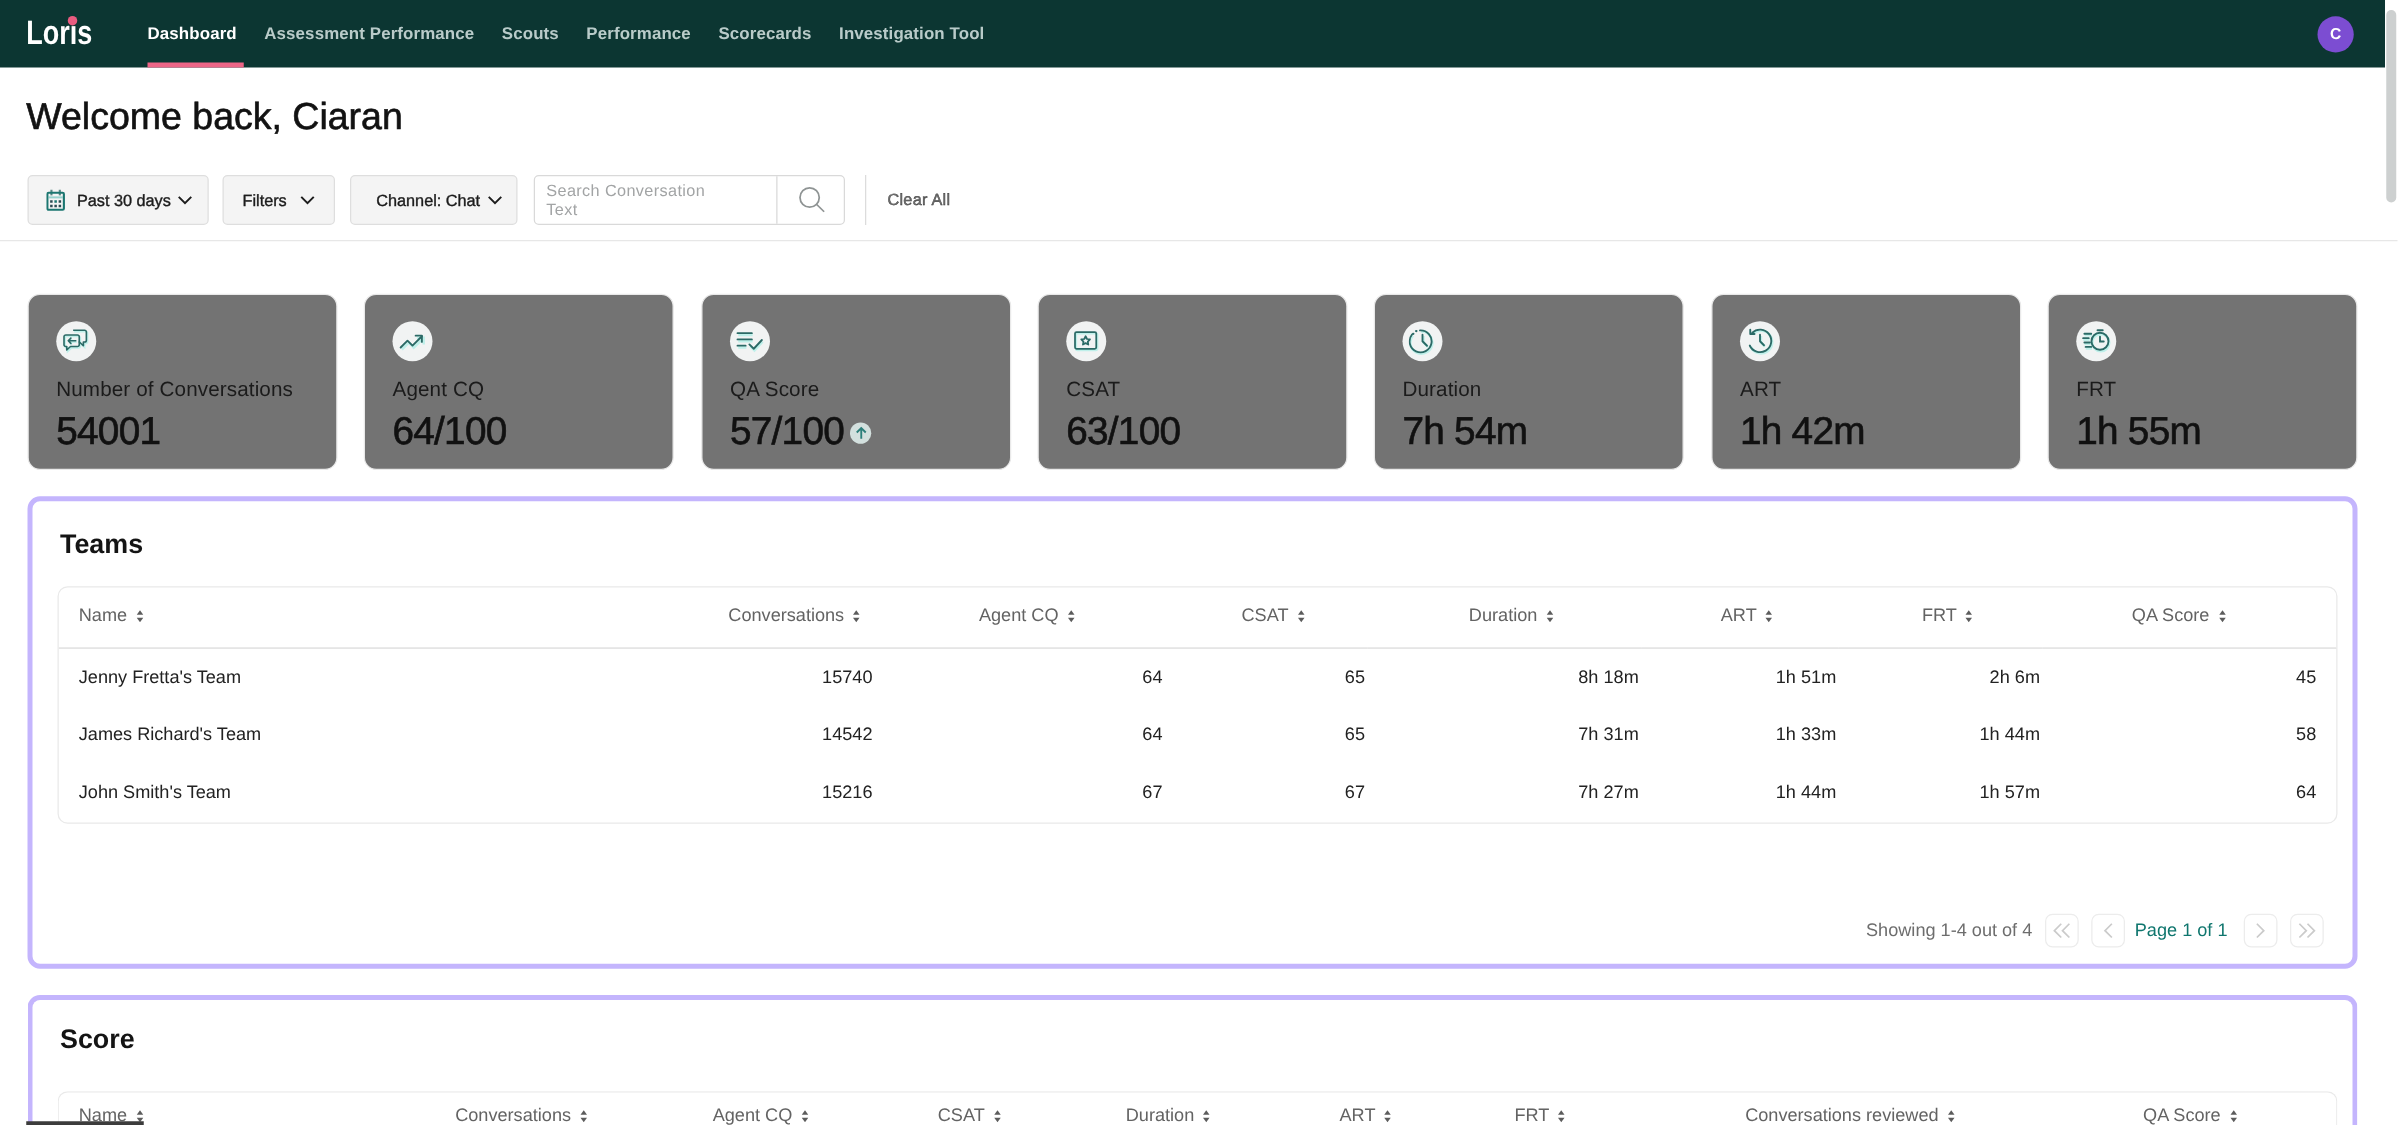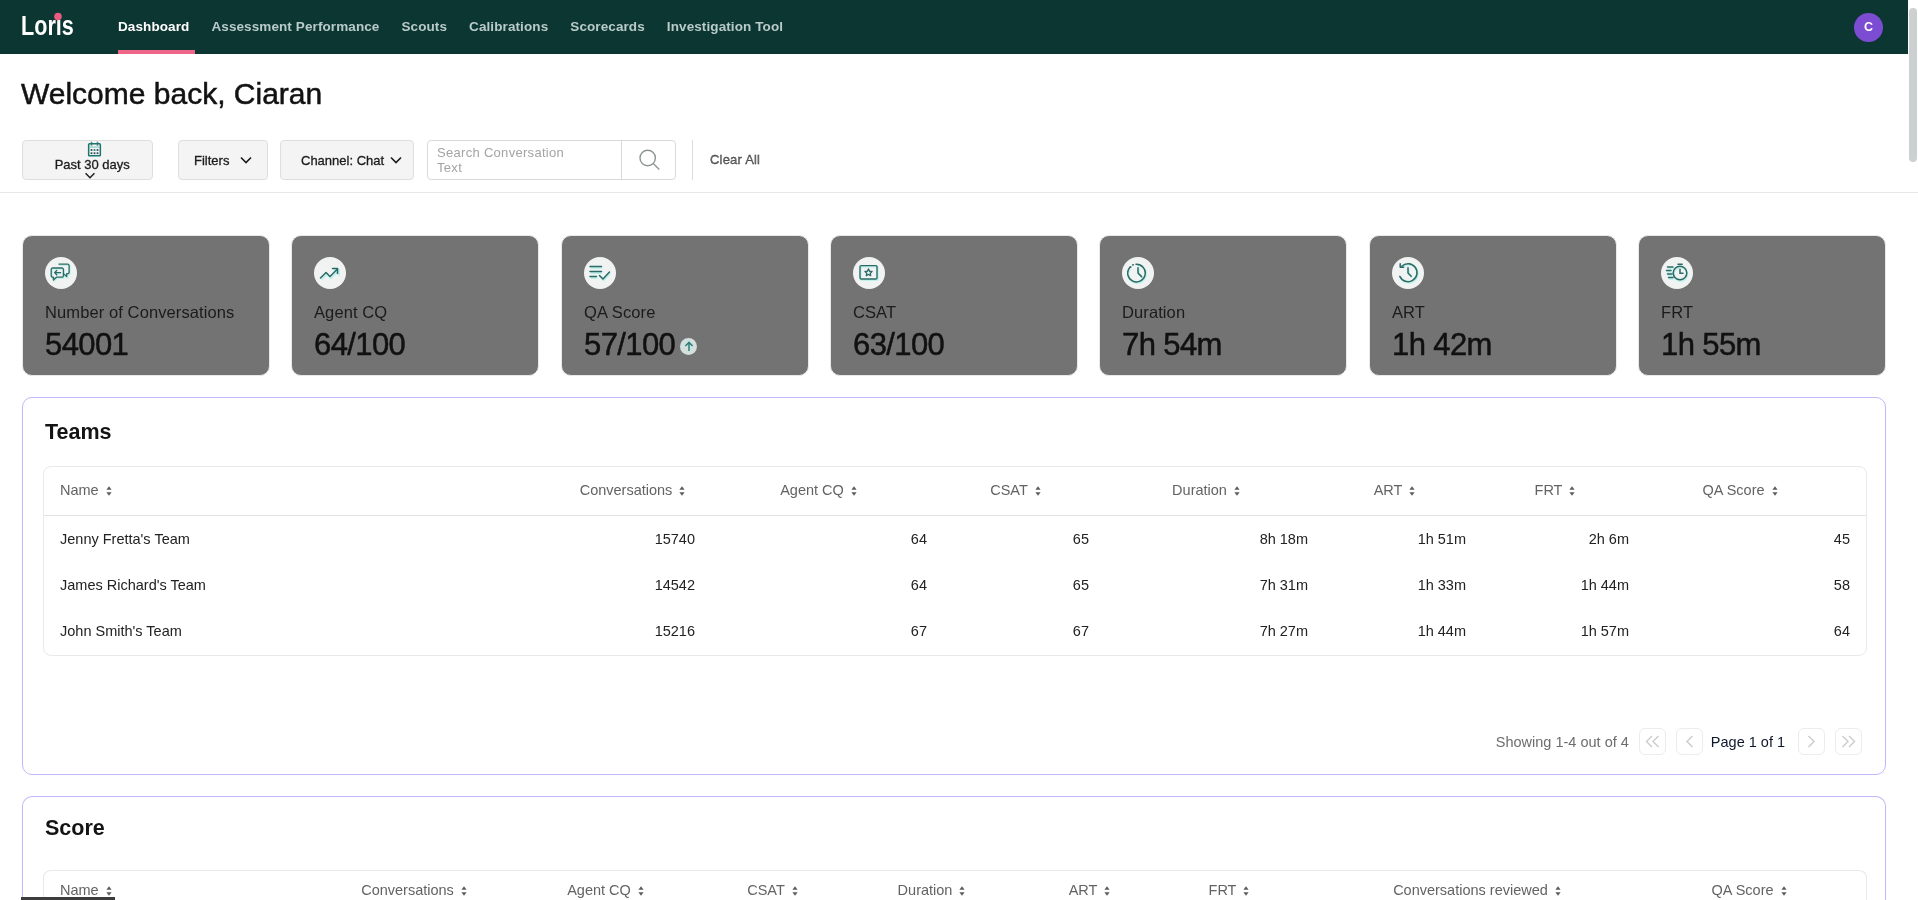--- a/index.html
+++ b/index.html
@@ -33,59 +33,59 @@
 .clearall { position:absolute; left:710px; top:12px; font-size:13px; color:#737373; -webkit-text-stroke:0.3px #2a2a2a; letter-spacing:0.2px; }
 
 .card { position:absolute; top:235px; width:248px; height:141px; border:1px solid #e9e9e9; border-radius:10px; background:#737373; }
 .card .circ { position:absolute; left:22px; top:21px; width:32px; height:32px; border-radius:50%; background:#f1f3f3;
   display:flex; align-items:center; justify-content:center; }
 .clbl { position:absolute; left:22px; top:67px; font-size:16.5px; color:#1b1b1b; letter-spacing:0.1px; }
 .cval { position:absolute; left:22px; top:91px; font-size:31px; font-weight:400; color:#111; letter-spacing:-0.6px; -webkit-text-stroke:0.5px #111; }
 .upchip { position:absolute; left:118px; top:102px; width:17px; height:17px; border-radius:50%; background:#d3e0de;
   display:flex; align-items:center; justify-content:center; }
 
-.bigcard { position:absolute; left:22px; width:1864px; border:1px solid #c4b5fd; border-radius:10px; background:#fff; }
+.bigcard { position:absolute; left:22px; width:1864px; border:4px solid #c4b5fd; border-radius:10px; background:#fff; }
 .bigcard h2 { font-size:21.5px; font-weight:bold; color:#141414; letter-spacing:0px; }
 .tblwrap { position:absolute; left:20px; width:1824px; border:1px solid #e9e9e9; border-radius:8px; overflow:hidden; }
 table { border-collapse:collapse; width:100%; table-layout:fixed; }
 th { font-size:14.5px; color:#636363; font-weight:normal; text-align:center; height:48px; border-bottom:1px solid #e3e3e3; padding-right:2px; }
 td { font-size:14.5px; color:#222; text-align:right; height:46.5px; padding-right:2px; }
 th:first-child, td:first-child { text-align:left; padding-left:16px; padding-right:0; }
 .sorticon { display:inline-block; vertical-align:-1px; margin-left:7px; margin-right:-13px; }
 th:first-child .sorticon { margin-right:0; }
 
 .pag { position:absolute; top:330px; right:23px; height:27px; display:flex; align-items:center; font-size:14.5px; color:#6d6d6d; }
 .pbtn { width:27px; height:27px; border:1px solid #ececec; border-radius:6px; margin-left:10px; flex-shrink:0;
   display:flex; align-items:center; justify-content:center; }
-.pagetxt { margin-left:8px; margin-right:3px; color:#0f172a; }
+.pagetxt { margin-left:8px; margin-right:3px; color:#0f766e; }
 .bottomline { position:absolute; left:21px; top:897px; width:94px; height:3px; background:#3c3c3c; }
 .agents th { height:40px; }
 </style>
 </head>
 <body>
 <div class="nav">
   <svg class="logo" width="80" height="32" viewBox="0 0 80 32" style="top:8px;">
     <text x="0" y="27.5" font-family="Liberation Sans" font-size="27" font-weight="bold" fill="#ffffff" transform="scale(0.8,1)" style="transform-origin:0 0;">Lorıs</text>
     <circle cx="37" cy="8.5" r="3.8" fill="#e85c80"></circle>
   </svg>
   <div class="navlinks">
     <div class="navlink active">Dashboard</div>
     <div class="navlink">Assessment Performance</div>
     <div class="navlink">Scouts</div>
-    <div class="navlink">Calibrations</div>
+    <div class="navlink">Performance</div>
     <div class="navlink">Scorecards</div>
     <div class="navlink">Investigation Tool</div>
   </div>
   <div class="avatar">C</div>
 </div>
 <div class="sbthumb"></div>
 <h1>Welcome back, Ciaran</h1>
 
 <div class="filters">
-  <div class="fbtn" style="left:22px; width:131px;flex-direction:column;">
+  <div class="fbtn" style="left:22px; width:145px;">
     <svg width="15" height="18" viewBox="0 0 15 18" style="margin-left:14px;">
       <rect x="3.3" y="0.8" width="1.7" height="4.5" fill="#5b8a86"></rect>
       <rect x="10" y="0.8" width="1.7" height="4.5" fill="#5b8a86"></rect>
       <rect x="0.9" y="3.2" width="13.2" height="13.6" rx="1" fill="none" stroke="#1b7670" stroke-width="1.7"></rect>
       <rect x="1.8" y="6.1" width="11.4" height="1.6" fill="#4bb8af" opacity="0.55"></rect>
       <g fill="#2e4a52">
         <rect x="3.1" y="9.2" width="2" height="2"></rect>
           <rect x="6.5" y="9.2" width="2" height="2" fill="#1b7670"></rect>
           <rect x="9.9" y="9.2" width="2" height="2"></rect>
         <rect x="3.1" y="12.8" width="2" height="2"></rect>

